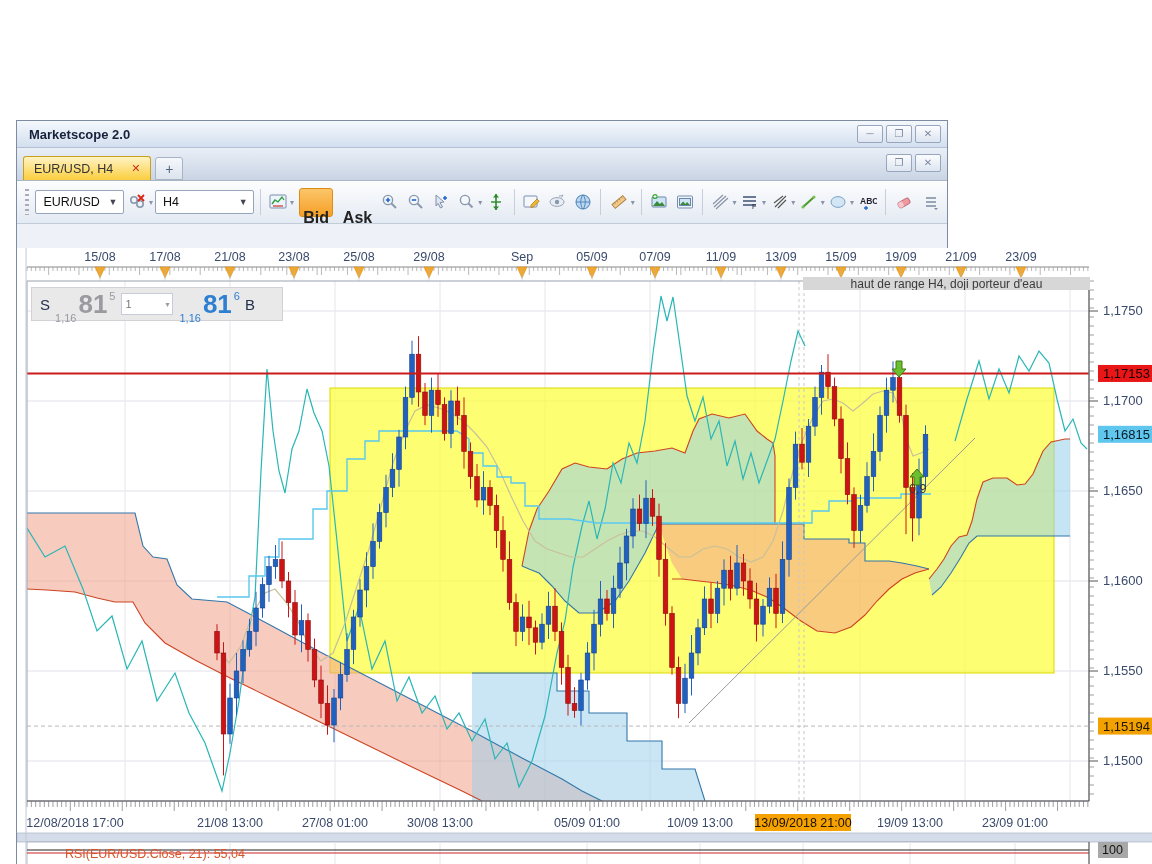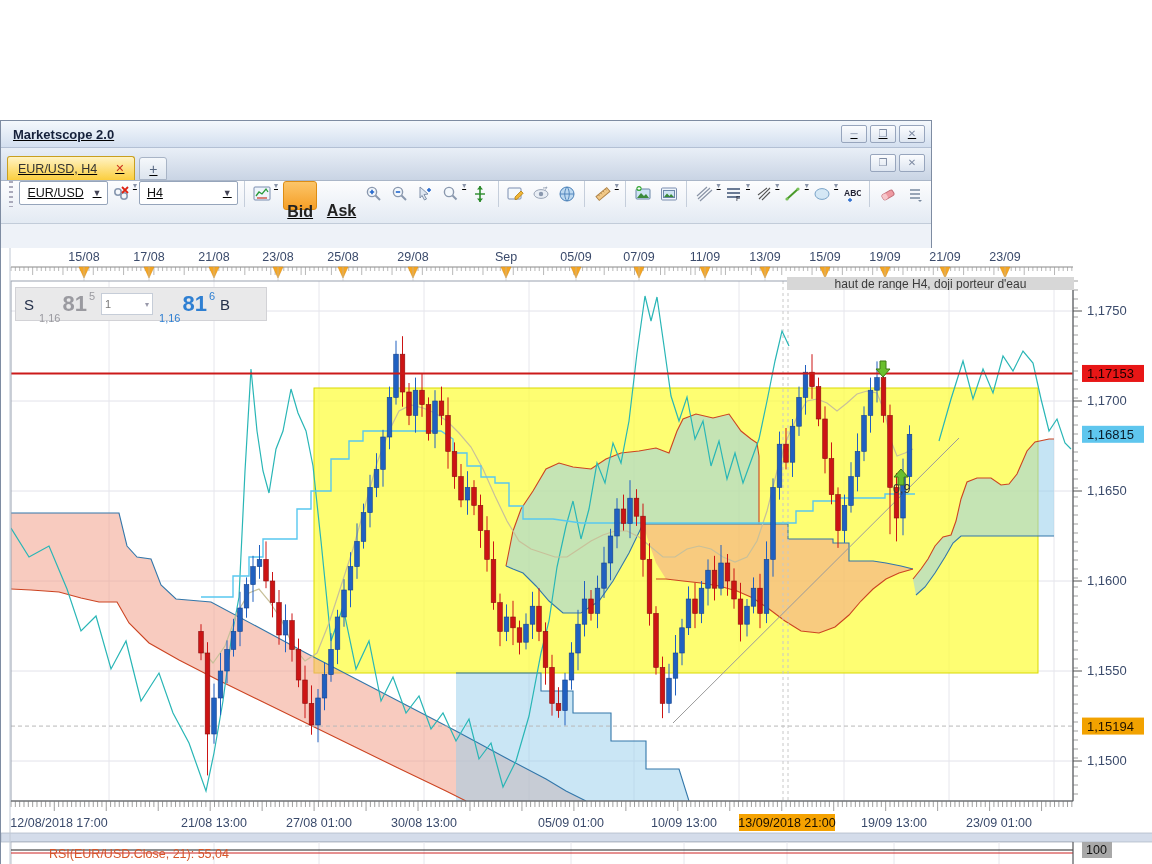--- a/index.html
+++ b/index.html
@@ -1,19 +1,19 @@
 <!DOCTYPE html>
 <html><head>
 <meta charset="utf-8">
 <style>
   html,body{margin:0;padding:0;background:#fff;}
   .page{position:relative;width:1152px;height:864px;background:#fff;overflow:hidden;
         font-family:"Liberation Sans","DejaVu Sans",sans-serif;}
-  .window{position:absolute;left:0;top:120px;width:932px;height:744px;
-          border:1px solid #7e8ca2;box-sizing:border-box;background:#eef2f8;text-decoration:underline;}
+  .window{position:absolute;left:16px;top:120px;width:932px;height:744px;
+          border:1px solid #7e8ca2;box-sizing:border-box;background:#eef2f8;}
   
   .titlebar{height:26px;background:linear-gradient(#f4f8fc,#d3dfef);
             border-bottom:1px solid #b3c0d4;display:flex;align-items:center;padding:0 6px;}
   .title{font-size:13px;font-weight:bold;color:#15203a;padding-left:6px;flex:1;}
   .winbtns{display:flex;gap:3px;}
   .wbtn{width:24px;height:16px;border:1px solid #97a5bd;border-radius:2px;
         background:linear-gradient(#fbfcfe,#dde5f0);color:#7d8aa2;font-size:10px;
         display:flex;align-items:center;justify-content:center;line-height:1;}
   
   .menubar{height:27px;background:#f7f9fc;border-bottom:1px solid #d8dee8;
@@ -26,21 +26,21 @@
        border:1px solid #b4a76a;border-bottom:none;border-radius:3px 3px 0 0;margin-right:4px;}
   .tab.active{background:linear-gradient(#fff3c4,#fbce3e);border-color:#c99f1f;}
   .tab.inactive{background:linear-gradient(#f5f8fb,#dce4ee);border-color:#a8b4c6;}
   .tab-close{color:#cc3322;font-size:11px;font-weight:bold;}
   .tab-add{width:26px;height:21px;border:1px solid #a8b4c6;border-radius:3px 3px 0 0;
            background:linear-gradient(#f5f8fb,#dce4ee);color:#55657f;font-size:14px;
            display:flex;align-items:center;justify-content:center;}
   .tabbar-btns{position:absolute;right:6px;top:6px;display:flex;gap:3px;}
   
   .toolbar{height:42px;background:linear-gradient(#fdfdfe,#e3eaf3);border-bottom:1px solid #c2ccd9;
-           display:flex;align-items:flex-start;padding:0 4px;gap:2px;}
+           display:flex;align-items:center;padding:0 4px;gap:2px;}
   .grip{width:5px;height:26px;margin:0 4px;background:repeating-linear-gradient(#aab 0 2px,transparent 2px 5px);}
   .combo{height:22px;background:#fff;border:1px solid #96a5bb;border-radius:2px;display:flex;
          align-items:center;font-size:12.5px;color:#111;padding-left:7px;justify-content:space-between;}
   .combo .caret{color:#445;font-size:9px;padding:0 5px;}
   .tbtn{width:26px;height:26px;display:flex;align-items:center;justify-content:center;border-radius:3px;}
   .tsep{width:1px;height:26px;background:#c5cedb;margin:0 4px;}
   .caret-mini{font-size:8px;color:#8a94a8;margin-left:-2px;}
   .bid-btn{width:36px;height:27px;background:linear-gradient(#fcc569,#f59f27);border:1px solid #dd8d14;
            border-radius:3px;display:flex;flex-direction:column;align-items:center;justify-content:center;margin:0 3px;}
   .ask-btn{width:36px;height:27px;display:flex;flex-direction:column;align-items:center;justify-content:center;margin:0 3px;}
@@ -48,21 +48,21 @@
   .bid-btn .bar{width:20px;height:3px;background:#7296bb;margin-top:1px;}
   .ask-btn .bar{width:20px;height:3px;background:#e0674f;margin-top:1px;}
   .spacer{flex:1;}
   
   .chart-svg{position:absolute;left:0;top:127px;}
   .quote-panel{position:absolute;left:14px;top:166px;width:240px;height:32px;background:#e9e9ea;
                border:1px solid #d2d2d6;display:flex;align-items:center;padding:0 5px;gap:2px;z-index:5;}
   .q-sell{color:#9a9aa0;} .q-buy{color:#2e7fd2;}
   .q-letter{font-size:15px;color:#24304a;padding:0 3px;}
   .q-small{font-size:11px;align-self:center;margin-top:28px;}
-  .q-big{font-size:22px;font-weight:bold;line-height:22px;}
+  .q-big{font-size:26px;font-weight:bold;line-height:22px;}
   .q-sup{font-size:11px;align-self:flex-start;padding-top:2px;}
   .q-amount{width:44px;height:20px;background:#fff;border:1px solid #c6cdd8;font-size:11px;color:#777;
             display:flex;align-items:center;justify-content:space-between;padding:0 3px;margin:0 4px;}
   .ind-line{position:absolute;left:16px;top:197px;font-size:12.5px;z-index:5;white-space:nowrap;}
   .ind-line span{margin-right:10px;}
   .annotation{position:absolute;left:786px;top:156px;width:287px;height:13px;overflow:hidden;
               background:#d7d7d7;color:#3a3a3a;font-size:12px;line-height:15px;padding:0 4px;
               box-sizing:border-box;z-index:5;text-align:center;}
 </style>
 </head>

